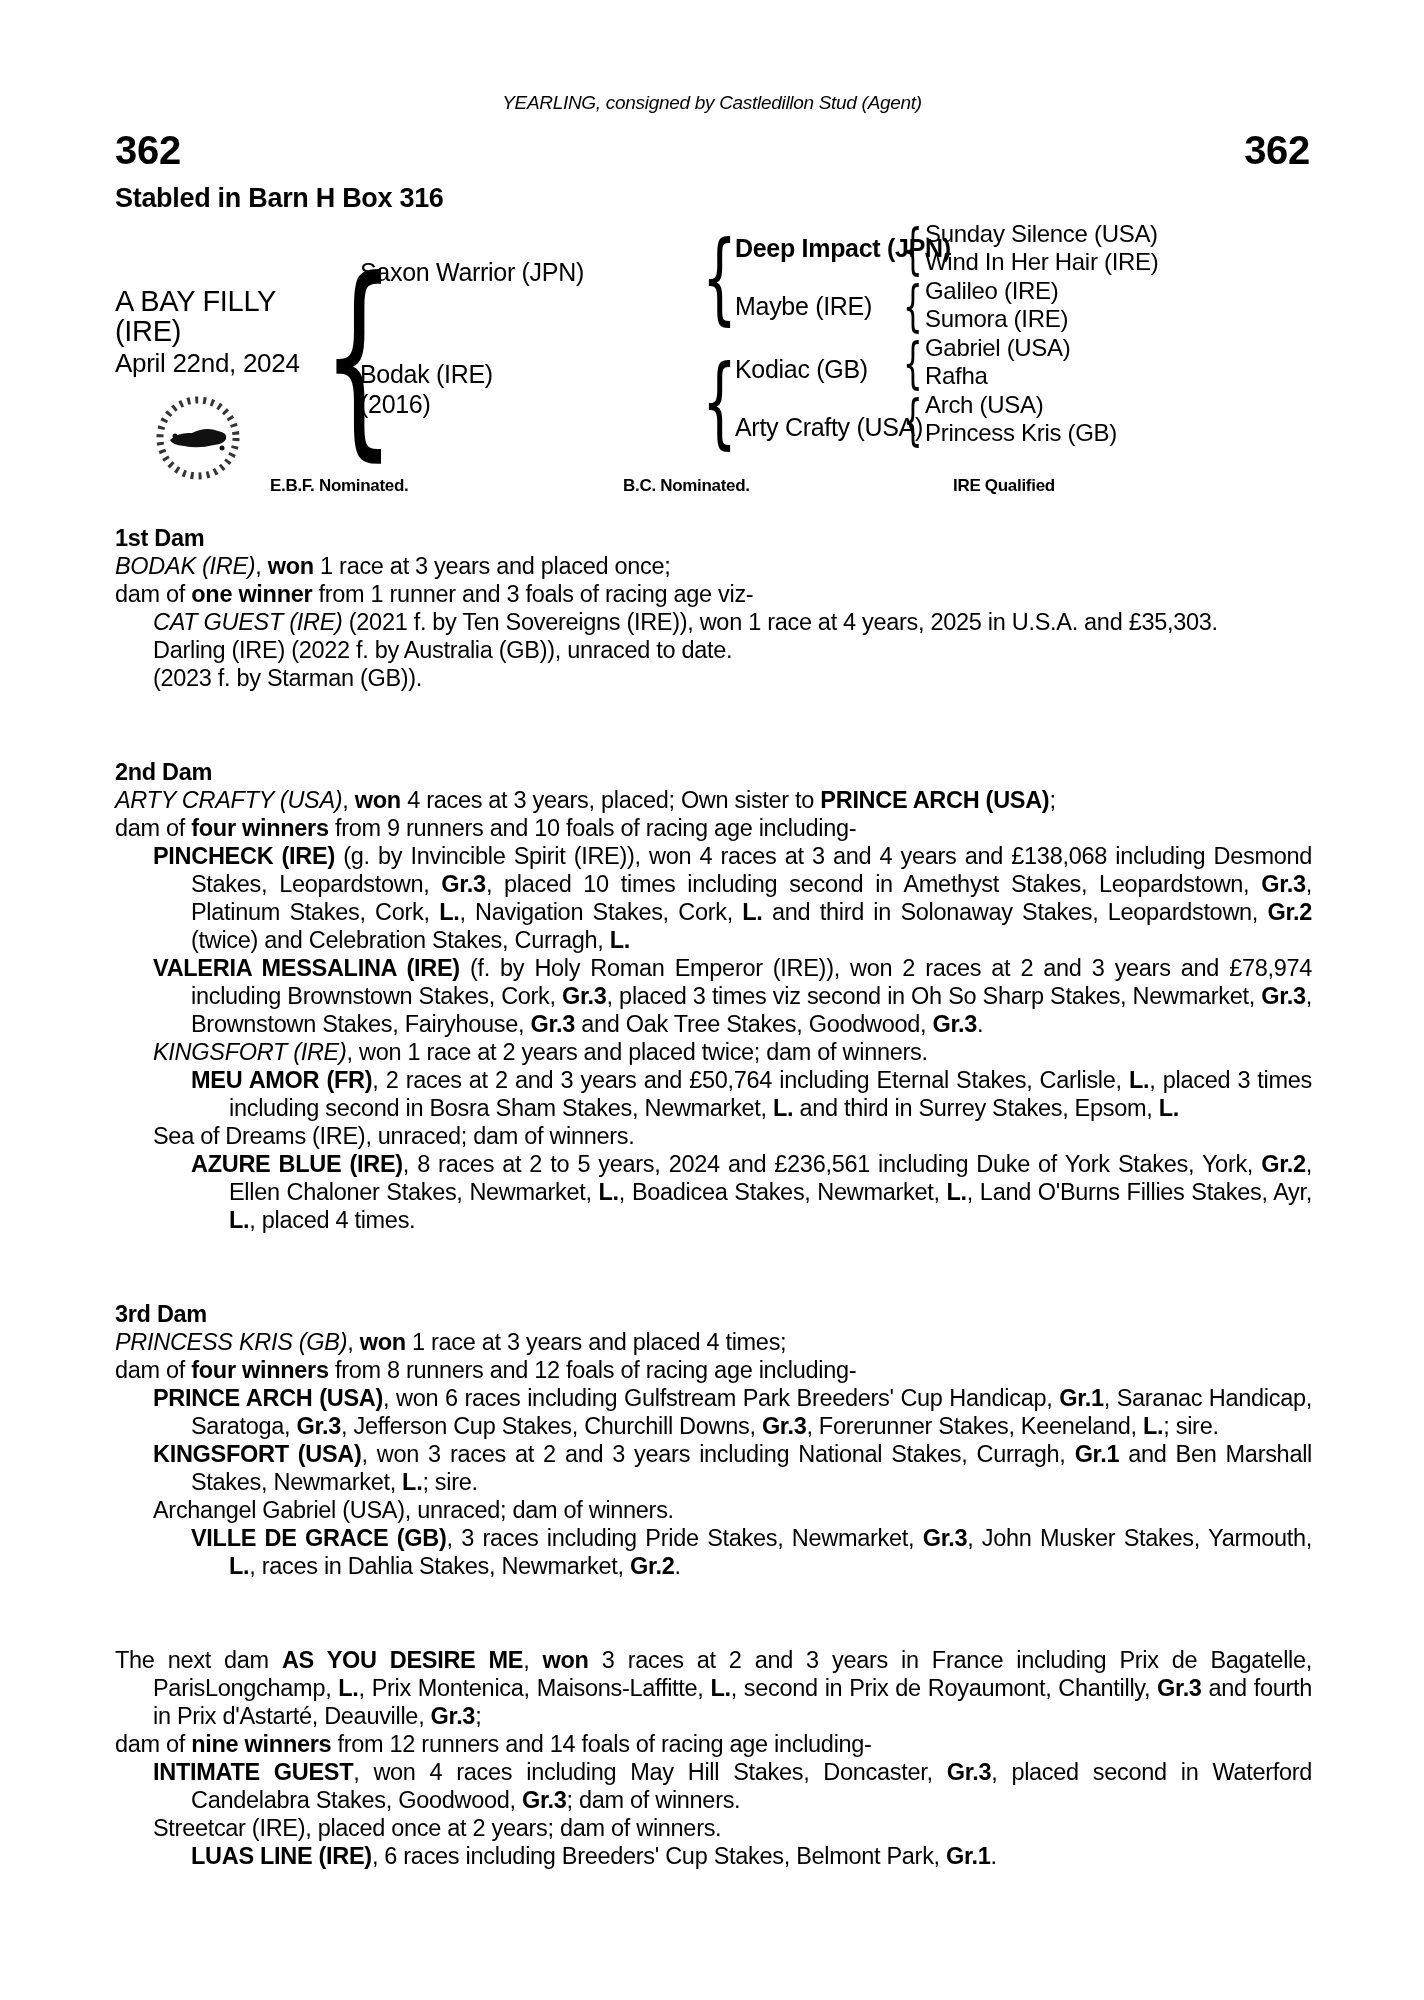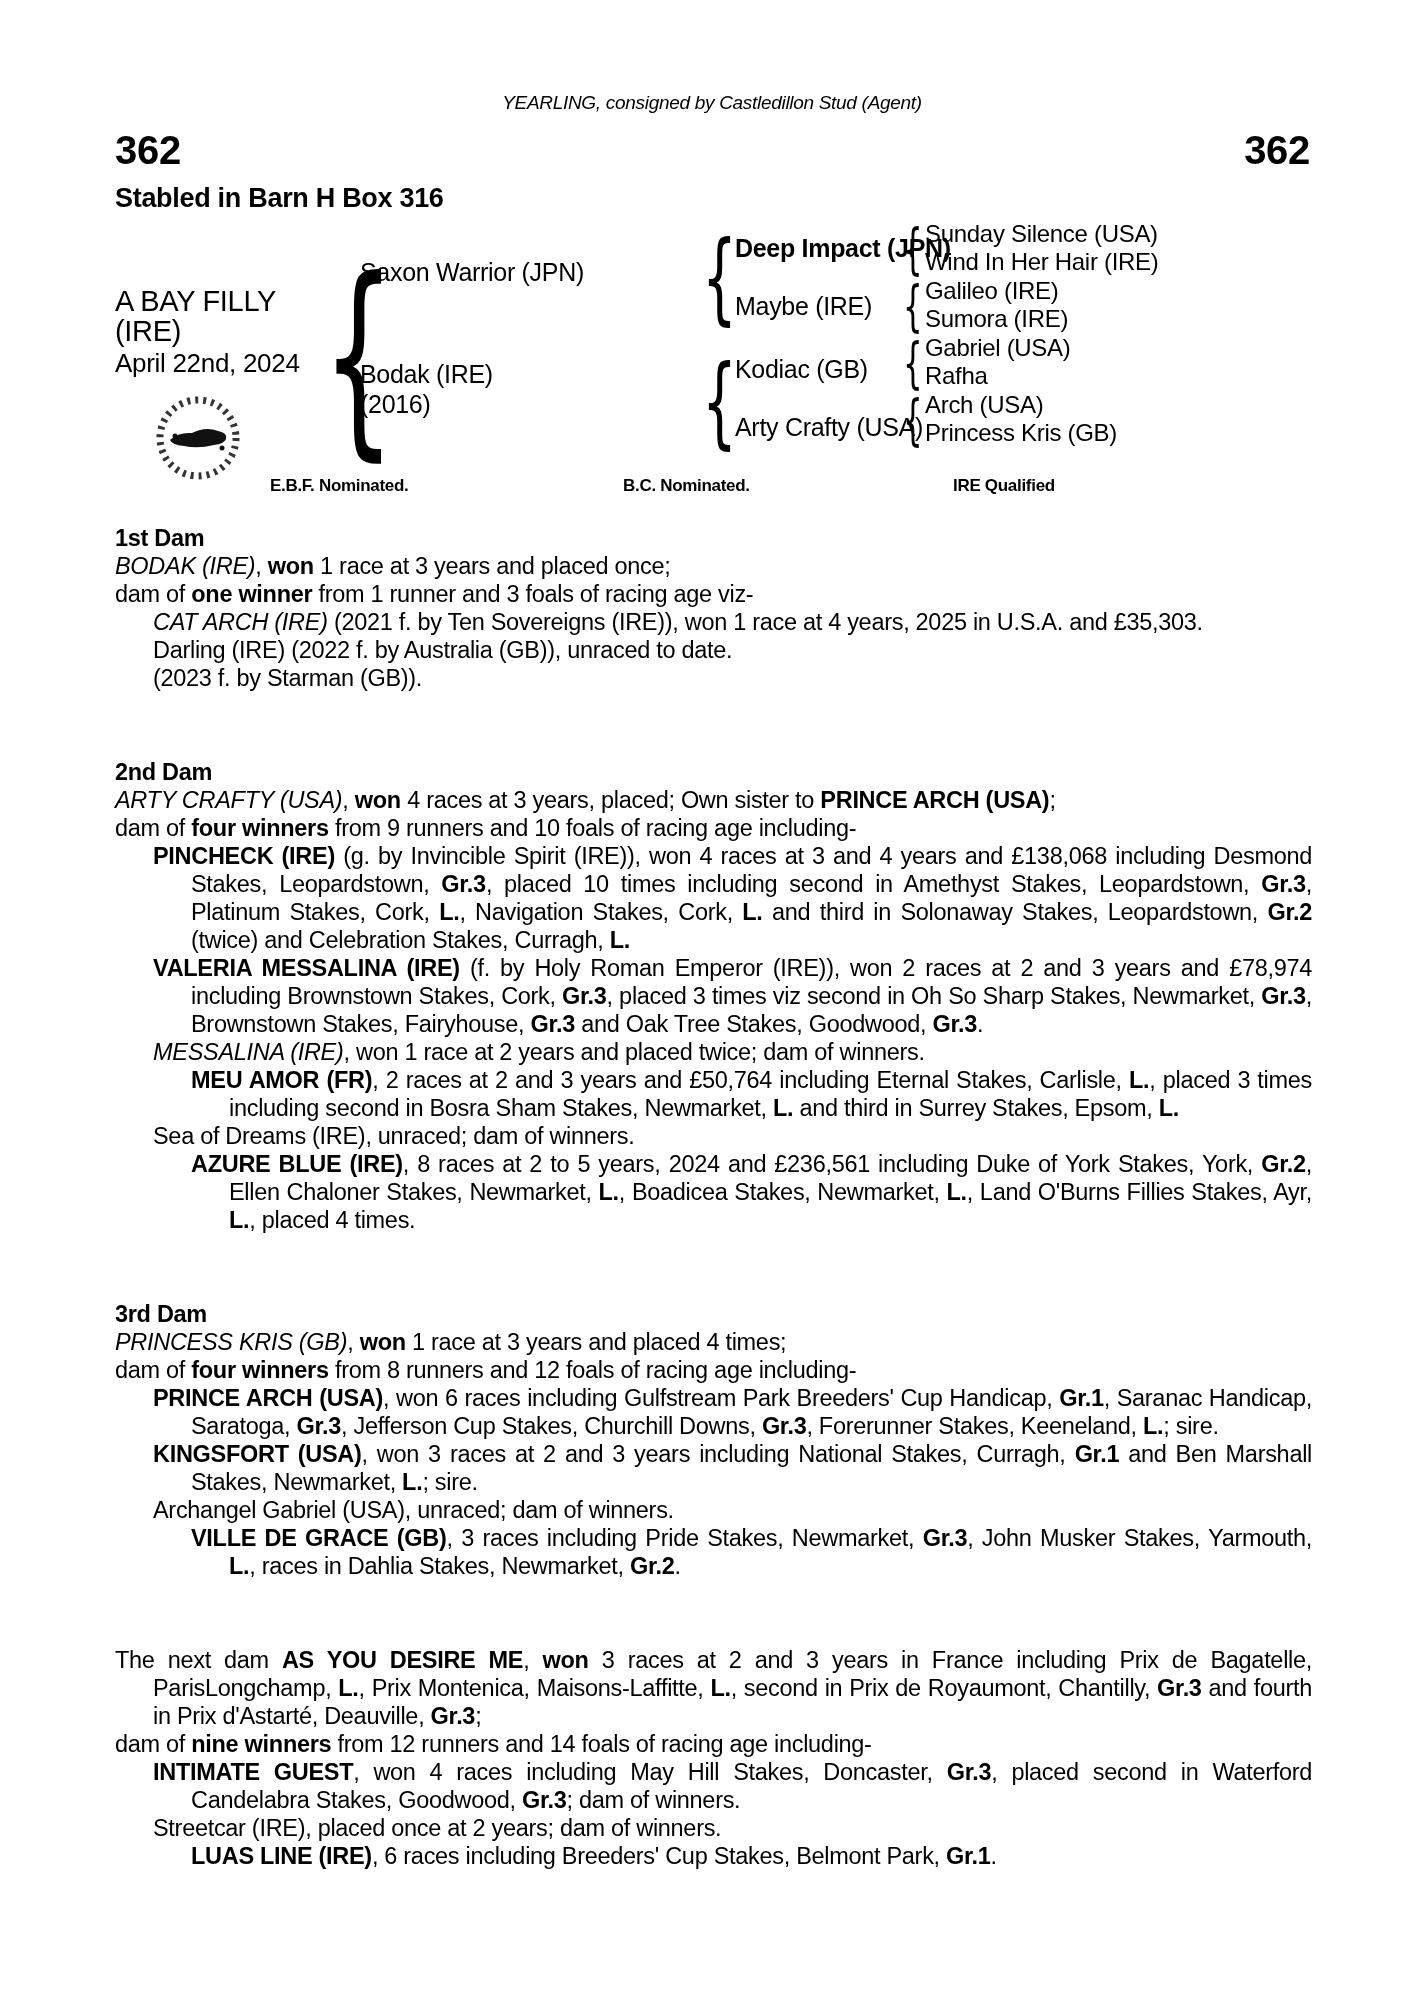--- a/index.html
+++ b/index.html
@@ -117,31 +117,31 @@
 
   <div class="abs nom" style="left:270px;">E.B.F. Nominated.</div>
   <div class="abs nom" style="left:623px;">B.C. Nominated.</div>
   <div class="abs nom" style="left:953px;">IRE Qualified</div>
 
   <div class="abs body-block">
       <div class="section">
         <div class="dam-heading">1st Dam</div>
         <div class="para p-l0"><span class="seg-i">BODAK (IRE)</span><span>, </span><span class="seg-b">won</span><span> 1 race at 3 years and placed once;</span></div>
         <div class="para p-l0"><span>dam of </span><span class="seg-b">one winner</span><span> from 1 runner and 3 foals of racing age viz-</span></div>
-        <div class="para p-l1h"><span class="seg-i">CAT ARCH (IRE)</span><span> (2021 f. by Ten Sovereigns (IRE)), won 1 race at 4 years, 2025 in U.S.A. and £35,303.</span></div>
+        <div class="para p-l1h"><span class="seg-i">CAT GUEST (IRE)</span><span> (2021 f. by Ten Sovereigns (IRE)), won 1 race at 4 years, 2025 in U.S.A. and £35,303.</span></div>
         <div class="para p-l1"><span>Darling (IRE) (2022 f. by Australia (GB)), unraced to date.</span></div>
         <div class="para p-l1"><span>(2023 f. by Starman (GB)).</span></div>
       </div>
       <div class="section">
         <div class="dam-heading">2nd Dam</div>
         <div class="para p-l0"><span class="seg-i">ARTY CRAFTY (USA)</span><span>, </span><span class="seg-b">won</span><span> 4 races at 3 years, placed; Own sister to </span><span class="seg-b">PRINCE ARCH (USA)</span><span>;</span></div>
         <div class="para p-l0"><span>dam of </span><span class="seg-b">four winners</span><span> from 9 runners and 10 foals of racing age including-</span></div>
         <div class="para p-l1h"><span class="seg-b">PINCHECK (IRE)</span><span> (g. by Invincible Spirit (IRE)), won 4 races at 3 and 4 years and £138,068 including Desmond Stakes, Leopardstown, </span><span class="seg-b">Gr.3</span><span>, placed 10 times including second in Amethyst Stakes, Leopardstown, </span><span class="seg-b">Gr.3</span><span>, Platinum Stakes, Cork, </span><span class="seg-b">L.</span><span>, Navigation Stakes, Cork, </span><span class="seg-b">L.</span><span> and third in Solonaway Stakes, Leopardstown, </span><span class="seg-b">Gr.2</span><span> (twice) and Celebration Stakes, Curragh, </span><span class="seg-b">L.</span></div>
         <div class="para p-l1h"><span class="seg-b">VALERIA MESSALINA (IRE)</span><span> (f. by Holy Roman Emperor (IRE)), won 2 races at 2 and 3 years and £78,974 including Brownstown Stakes, Cork, </span><span class="seg-b">Gr.3</span><span>, placed 3 times viz second in Oh So Sharp Stakes, Newmarket, </span><span class="seg-b">Gr.3</span><span>, Brownstown Stakes, Fairyhouse, </span><span class="seg-b">Gr.3</span><span> and Oak Tree Stakes, Goodwood, </span><span class="seg-b">Gr.3</span><span>.</span></div>
-        <div class="para p-l1"><span class="seg-i">MESSALINA (IRE)</span><span>, won 1 race at 2 years and placed twice; dam of winners.</span></div>
+        <div class="para p-l1"><span class="seg-i">KINGSFORT (IRE)</span><span>, won 1 race at 2 years and placed twice; dam of winners.</span></div>
         <div class="para p-l2h"><span class="seg-b">MEU AMOR (FR)</span><span>, 2 races at 2 and 3 years and £50,764 including Eternal Stakes, Carlisle, </span><span class="seg-b">L.</span><span>, placed 3 times including second in Bosra Sham Stakes, Newmarket, </span><span class="seg-b">L.</span><span> and third in Surrey Stakes, Epsom, </span><span class="seg-b">L.</span></div>
         <div class="para p-l1"><span>Sea of Dreams (IRE), unraced; dam of winners.</span></div>
         <div class="para p-l2h"><span class="seg-b">AZURE BLUE (IRE)</span><span>, 8 races at 2 to 5 years, 2024 and £236,561 including Duke of York Stakes, York, </span><span class="seg-b">Gr.2</span><span>, Ellen Chaloner Stakes, Newmarket, </span><span class="seg-b">L.</span><span>, Boadicea Stakes, Newmarket, </span><span class="seg-b">L.</span><span>, Land O'Burns Fillies Stakes, Ayr, </span><span class="seg-b">L.</span><span>, placed 4 times.</span></div>
       </div>
       <div class="section">
         <div class="dam-heading">3rd Dam</div>
         <div class="para p-l0"><span class="seg-i">PRINCESS KRIS (GB)</span><span>, </span><span class="seg-b">won</span><span> 1 race at 3 years and placed 4 times;</span></div>
         <div class="para p-l0"><span>dam of </span><span class="seg-b">four winners</span><span> from 8 runners and 12 foals of racing age including-</span></div>
         <div class="para p-l1h"><span class="seg-b">PRINCE ARCH (USA)</span><span>, won 6 races including Gulfstream Park Breeders' Cup Handicap, </span><span class="seg-b">Gr.1</span><span>, Saranac Handicap, Saratoga, </span><span class="seg-b">Gr.3</span><span>, Jefferson Cup Stakes, Churchill Downs, </span><span class="seg-b">Gr.3</span><span>, Forerunner Stakes, Keeneland, </span><span class="seg-b">L.</span><span>; sire.</span></div>
         <div class="para p-l1h"><span class="seg-b">KINGSFORT (USA)</span><span>, won 3 races at 2 and 3 years including National Stakes, Curragh, </span><span class="seg-b">Gr.1</span><span> and Ben Marshall Stakes, Newmarket, </span><span class="seg-b">L.</span><span>; sire.</span></div>

